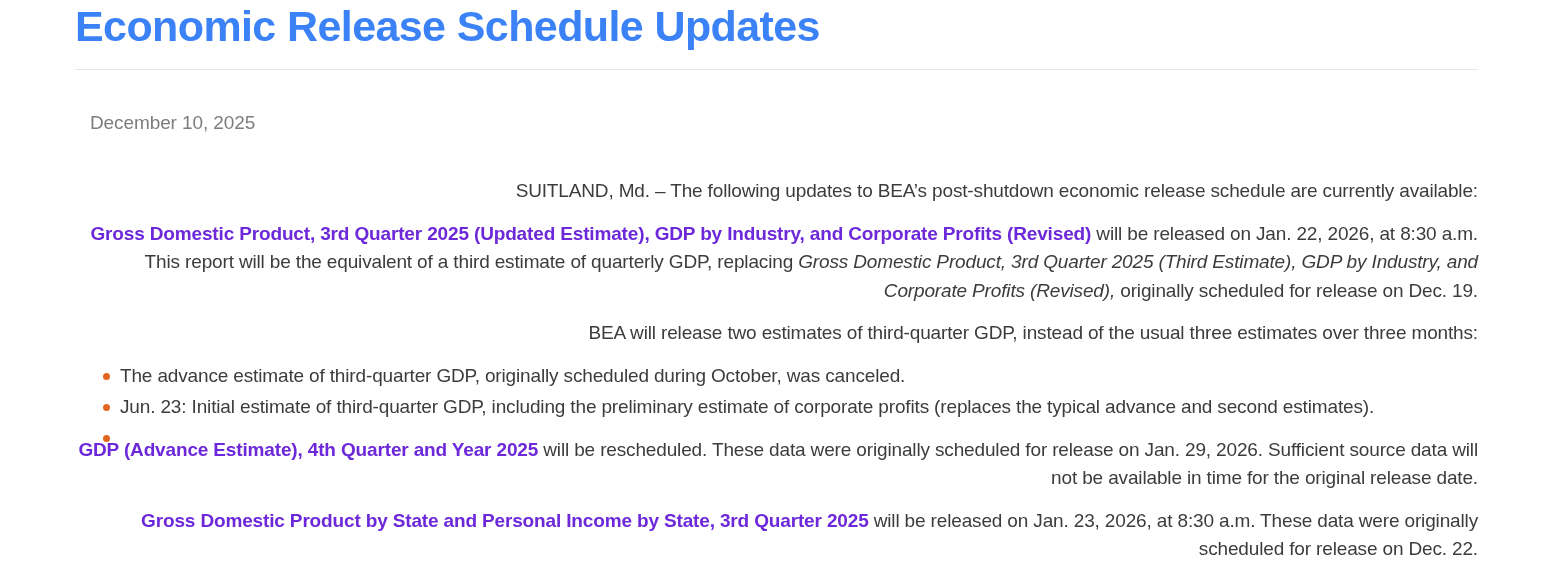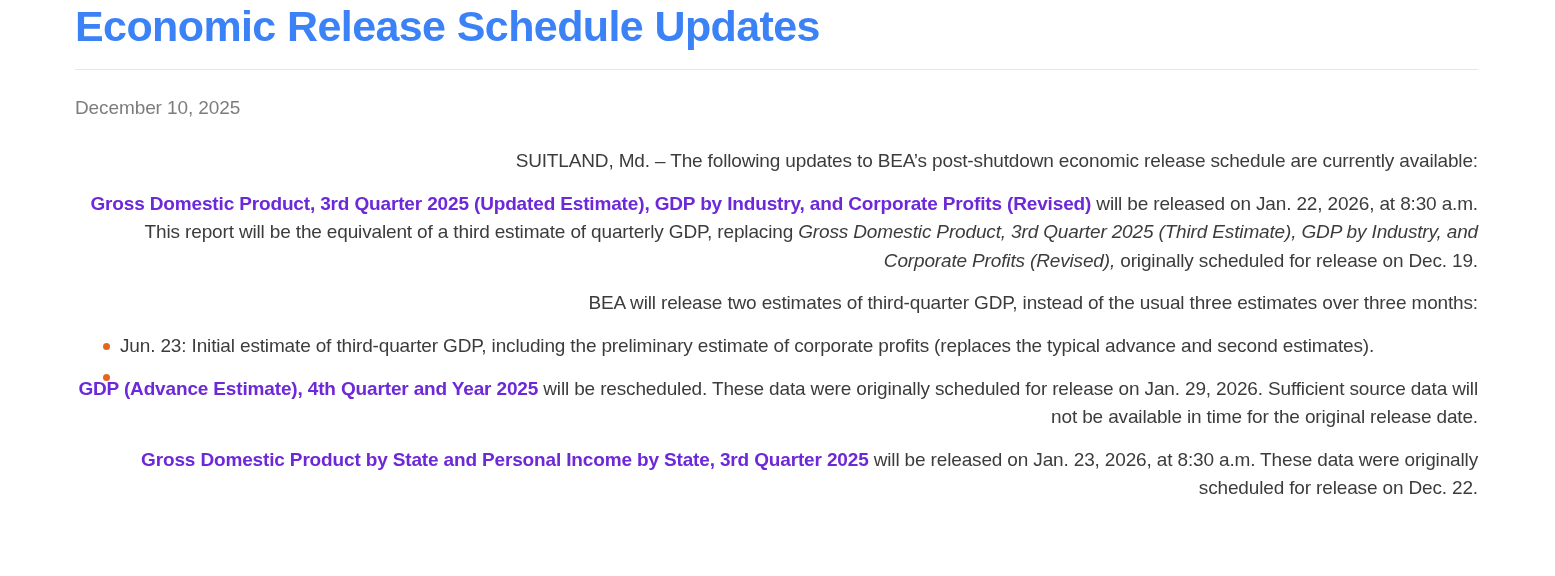--- a/index.html
+++ b/index.html
@@ -47,21 +47,21 @@
     height: 1px;
     background: #e7e7e7;
     width: 1403px;
     border: 0;
     font-size: 0;
     line-height: 0;
   }
 
   
   .publish-date {
-    margin: 0;
+    margin: 15px;
     padding-top: 26px;
     font-size: 19px;
     line-height: 24px;
     color: #7d7d7d;
     letter-spacing: -0.1px;
   }
 
   
   .body-copy {
     padding-top: 27px;
@@ -136,20 +136,24 @@
         <strong>Gross Domestic Product, 3rd Quarter 2025 (Updated Estimate), GDP by Industry, and Corporate Profits (Revised)</strong><span> will be released on Jan. 22, 2026, at 8:30 a.m. This report will be the equivalent of a third estimate of quarterly GDP, replacing </span><em>Gross Domestic Product, 3rd Quarter 2025 (Third Estimate), GDP by Industry, and Corporate Profits (Revised),</em><span> originally scheduled for release on Dec. 19.</span>
       </p>
 
       <p class="tight">
         <span>BEA will release two estimates of third-quarter GDP, instead of the usual three estimates over three months:</span>
       </p>
 
       <ul class="bullet-list">
         <li>
           <span class="bullet-dot"></span>
+          <span>The advance estimate of third-quarter GDP, originally scheduled during October, was canceled.</span>
+        </li>
+        <li>
+          <span class="bullet-dot"></span>
           <span>Jun. 23: Initial estimate of third-quarter GDP, including the preliminary estimate of corporate profits (replaces the typical advance and second estimates).</span>
         </li>
         <li>
           <span class="bullet-dot"></span>
         </li>
       </ul>
 
       <p class="tight">
         <strong>GDP (Advance Estimate), 4th Quarter and Year 2025</strong><span> will be rescheduled. These data were originally scheduled for release on Jan. 29, 2026. Sufficient source data will not be available in time for the original release date.</span>
       </p>

